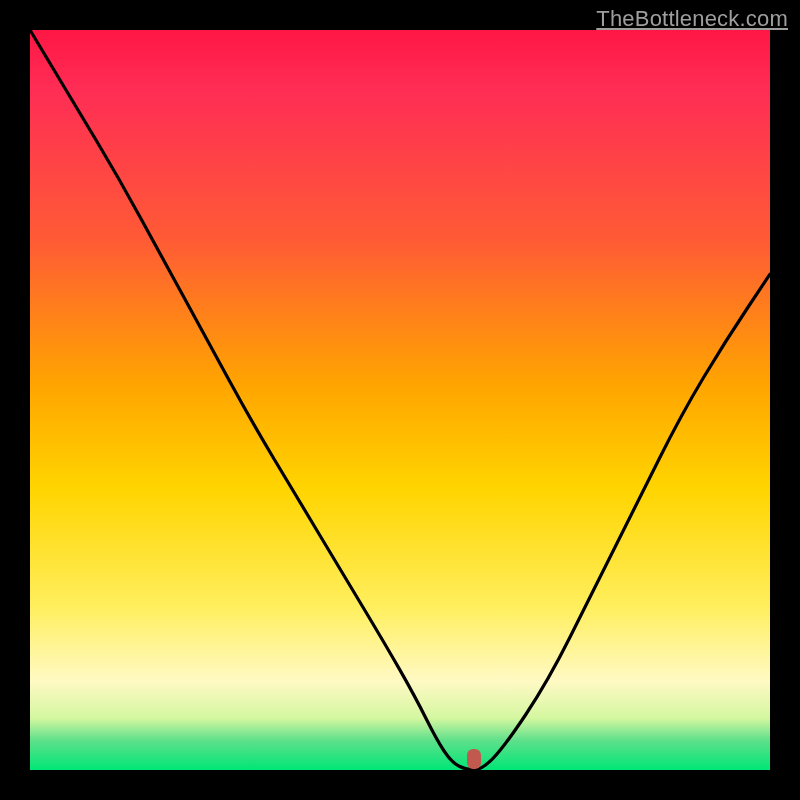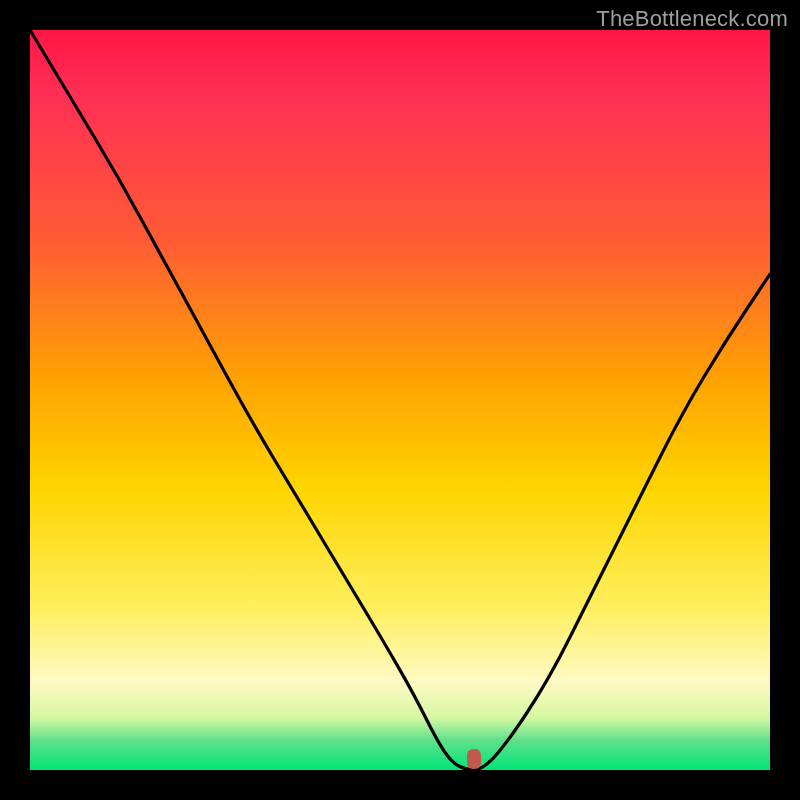--- a/index.html
+++ b/index.html
@@ -42,20 +42,21 @@
   }
   .watermark {
     position: absolute;
     top: 6px;
     right: 12px;
     color: #9e9e9e;
     font-size: 22px;
     font-weight: 500;
     letter-spacing: 0.2px;
     user-select: none;
+    text-decoration: underline;
   }
   svg.curve {
     position: absolute;
     left: 0;
     top: 0;
     width: 740px;
     height: 740px;
     overflow: visible;
   }
   .marker {

